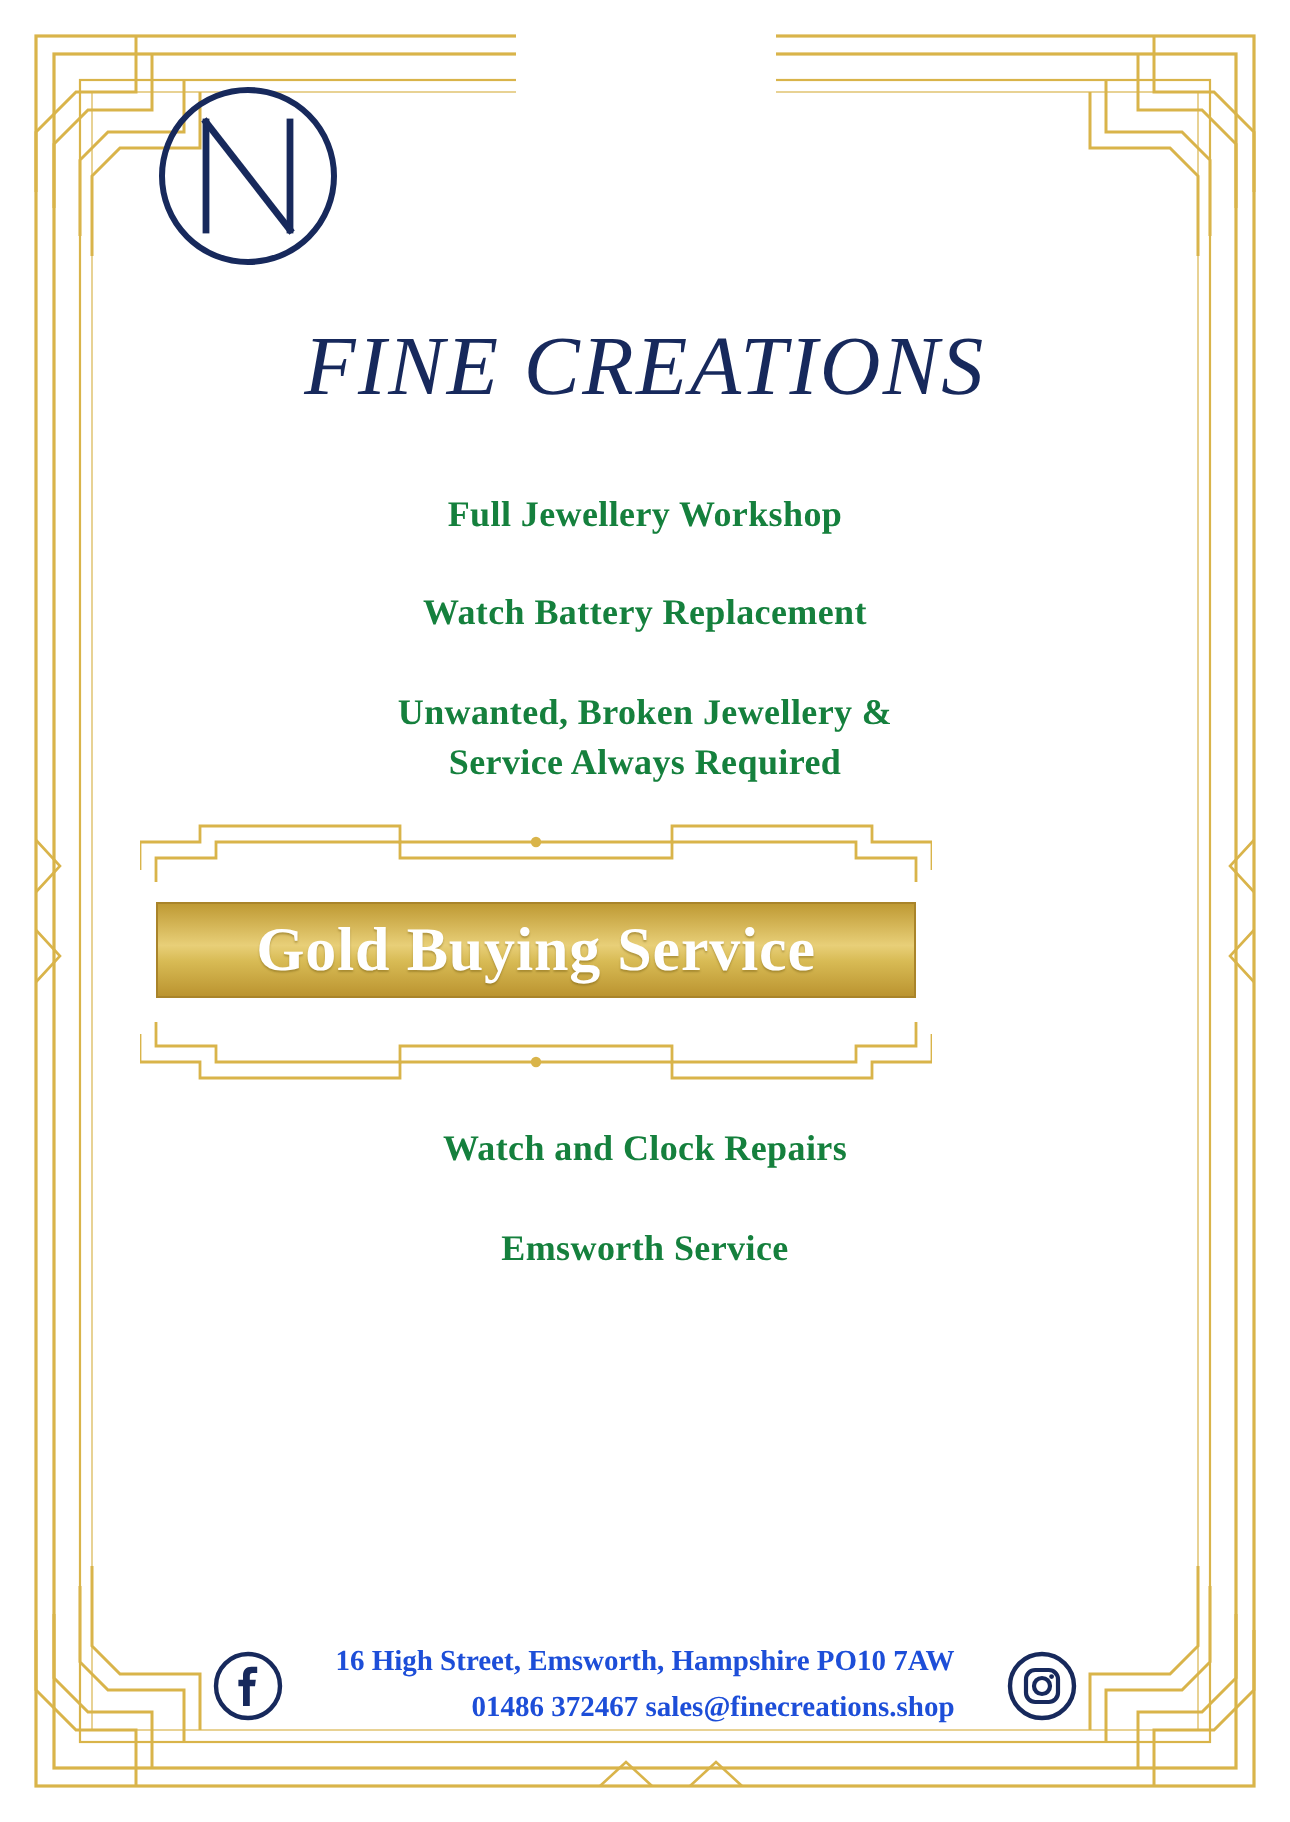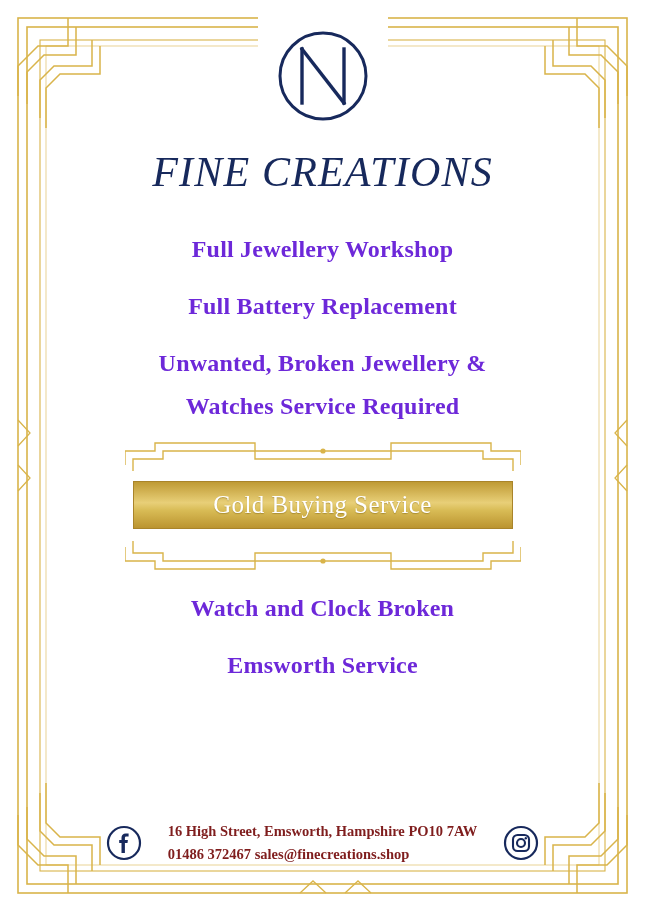--- a/index.html
+++ b/index.html
@@ -34,23 +34,22 @@
 
   
   .content {
     position: absolute;
     left: 0;
     top: 0;
     width: 645px;
     height: 911px;
     display: flex;
     flex-direction: column;
-    align-items: center;
-    box-sizing: border-box;
-    padding: 0 70px;
+    box-sizing: border-box;
+    padding: 12px 70px;
   }
 
   .monogram {
     margin-top: 22px;
     width: 108px;
     height: 108px;
   }
 
   .brand {
     margin-top: 16px;
@@ -64,24 +63,24 @@
     letter-spacing: 1.2px;
   }
 
   .services-top {
     margin-top: 34px;
     width: 100%;
     text-align: center;
   }
 
   .service-line {
-    color: #6d28d9;
+    color: #15803d;
     font-family: "Liberation Serif", serif;
     font-weight: bold;
-    font-size: 24px;
+    font-size: 18px;
     line-height: 1.3;
     margin: 0 0 26px 0;
     letter-spacing: 0.2px;
   }
   .service-line:last-child { margin-bottom: 0; }
 
   
   .banner-wrap {
     position: relative;
     margin-top: 18px;
@@ -105,22 +104,22 @@
     background: linear-gradient(180deg, #bf9a34 0%, #e8cf78 45%, #d8bb55 62%, #bb9430 100%);
     border: 1px solid #a9842a;
     display: flex;
     align-items: center;
     justify-content: center;
     box-sizing: border-box;
   }
   .banner-text {
     color: #ffffff;
     font-family: "Liberation Serif", serif;
-    font-weight: normal;
-    font-size: 25px;
+    font-weight: bold;
+    font-size: 31px;
     letter-spacing: 0.4px;
     text-shadow: 0 1px 1px rgba(120,95,20,0.45);
   }
 
   .services-bottom {
     margin-top: 22px;
     width: 100%;
     text-align: center;
   }
 
@@ -136,22 +135,22 @@
     gap: 26px;
     padding: 0 78px;
     box-sizing: border-box;
   }
   .social {
     width: 36px;
     height: 36px;
     flex: 0 0 36px;
   }
   .address {
-    text-align: left;
-    color: #7f1d1d;
+    text-align: right;
+    color: #1d4ed8;
     font-family: "Liberation Serif", serif;
     font-weight: bold;
     font-size: 14.5px;
     line-height: 1.55;
     white-space: nowrap;
   }
   .address div { white-space: nowrap; }
 </style>
 </head>
 <body>
@@ -216,43 +215,43 @@
         <line x1="33" y1="27" x2="75" y2="81"></line>
       </g>
     </svg>
 
     <div class="brand">
       <div>FINE CREATIONS</div>
     </div>
 
     <div class="services-top">
       <p class="service-line">Full Jewellery Workshop</p>
-      <p class="service-line">Full Battery Replacement</p>
-      <p class="service-line" style="margin-bottom:12px">Unwanted, Broken Jewellery &amp;</p>
-      <p class="service-line">Watches Service Required</p>
+      <p class="service-line">Watch Battery Replacement</p>
+      <p class="service-line" style="margin-bottom:2px">Unwanted, Broken Jewellery &amp;</p>
+      <p class="service-line">Service Always Required</p>
     </div>
 
     <div class="banner-wrap">
       <svg class="banner-deco" viewBox="0 0 396 130">
         <g fill="none" stroke="#d9b44a" stroke-width="1.4">
           <path d="M0 24 L0 10 L30 10 L30 2 L130 2 L130 10 L266 10 L266 2 L366 2 L366 10 L396 10 L396 24"></path>
           <path d="M8 30 L8 18 L38 18 L38 10 L130 10 L130 18 L266 18 L266 10 L358 10 L358 18 L388 18 L388 30"></path>
           <path d="M0 106 L0 120 L30 120 L30 128 L130 128 L130 120 L266 120 L266 128 L366 128 L366 120 L396 120 L396 106"></path>
           <path d="M8 100 L8 112 L38 112 L38 120 L130 120 L130 112 L266 112 L266 120 L358 120 L358 112 L388 112 L388 100"></path>
         </g>
         <circle cx="198" cy="10" r="2.6" fill="#d9b44a"></circle>
         <circle cx="198" cy="120" r="2.6" fill="#d9b44a"></circle>
       </svg>
       <div class="banner-bar">
         <span class="banner-text">Gold Buying Service</span>
       </div>
     </div>
 
     <div class="services-bottom">
-      <p class="service-line">Watch and Clock Broken</p>
+      <p class="service-line">Watch and Clock Repairs</p>
       <p class="service-line">Emsworth Service</p>
     </div>
 
   </div>
 
   <div class="footer">
     <svg class="social" viewBox="0 0 36 36">
       <circle cx="18" cy="18" r="16" fill="none" stroke="#17295c" stroke-width="2.2"></circle>
       <path d="M20.4 11.5h2.2V8.4h-2.9c-2.6 0-4.2 1.6-4.2 4.3v2.2h-2.3v3.2h2.3V28h3.4V18.1h2.6l.4-3.2h-3v-1.8c0-1 .4-1.6 1.5-1.6z" fill="#17295c"></path>
     </svg>

